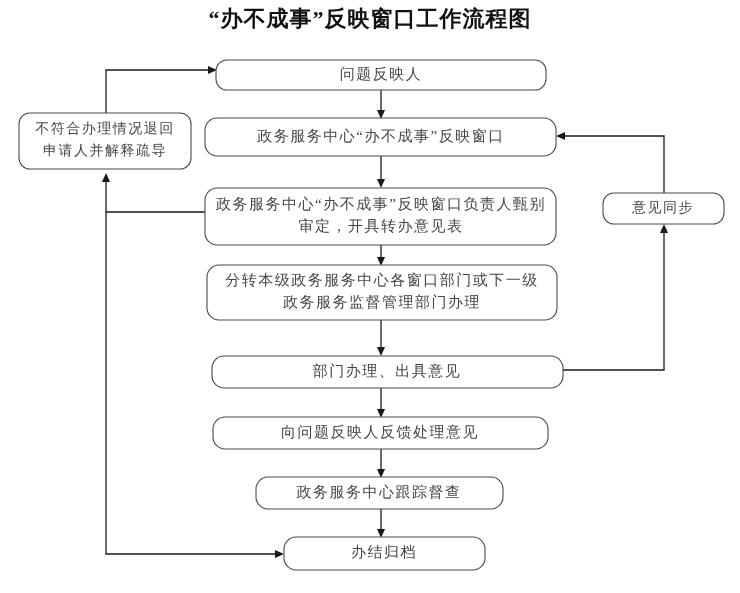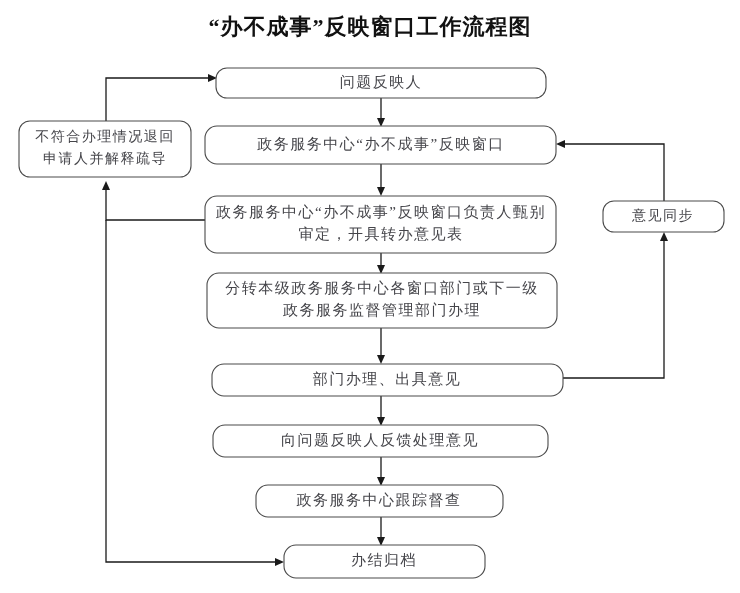--- a/index.html
+++ b/index.html
@@ -4,21 +4,21 @@
 <title>flowchart</title>
 <style>
   html,body{margin:0;padding:0;background:#ffffff;}
   body{
     width:740px;height:593px;
     font-family:"Liberation Serif","DejaVu Serif",serif;
     color:#3a3a3a;
     overflow:hidden;
     position:relative;
   }
-  #chart-root{position:relative;width:740px;height:510px;margin-top:8px;}
+  #chart-root{position:relative;width:740px;height:510px;}
   svg#flow{position:absolute;left:0;top:0;width:740px;height:593px;}
   .node-rect{fill:#ffffff;stroke:#4a4a4a;stroke-width:1.1;}
   .node-text{
     font-family:"Liberation Serif","DejaVu Serif",serif;
     fill:#45454a;
     text-anchor:middle;
     dominant-baseline:middle;
     letter-spacing:1.5px;
   }
   .title-text{

